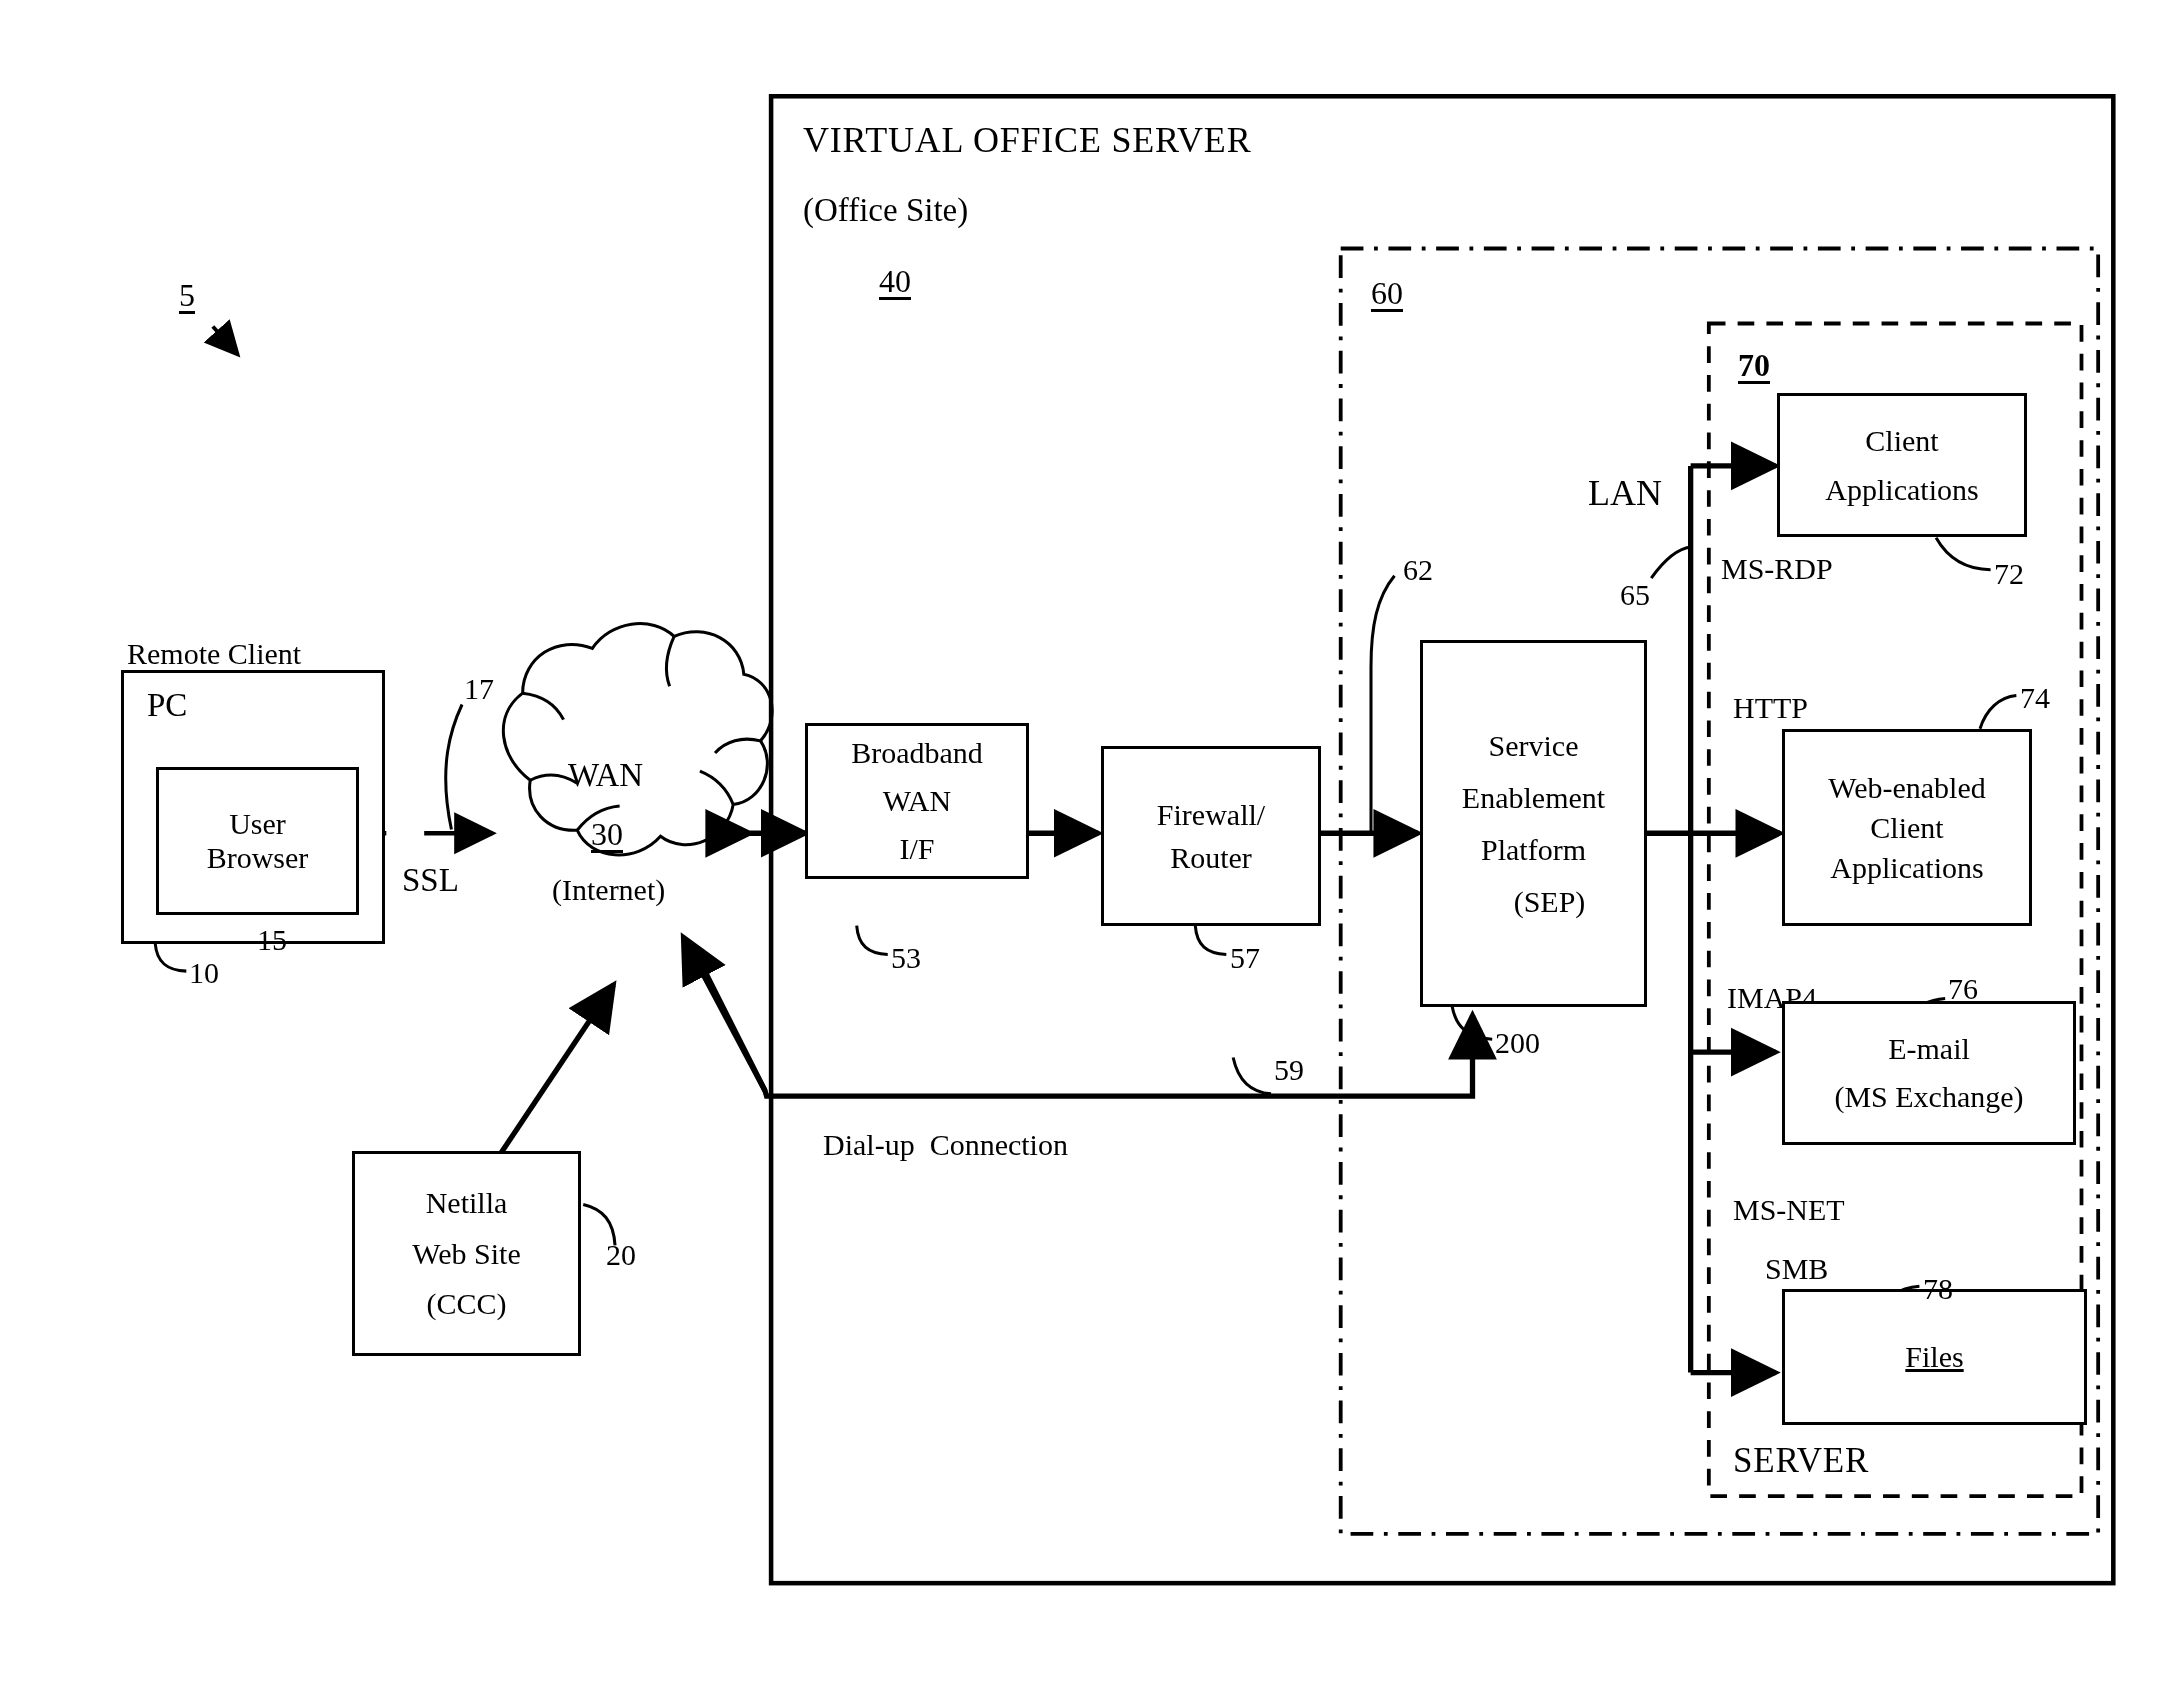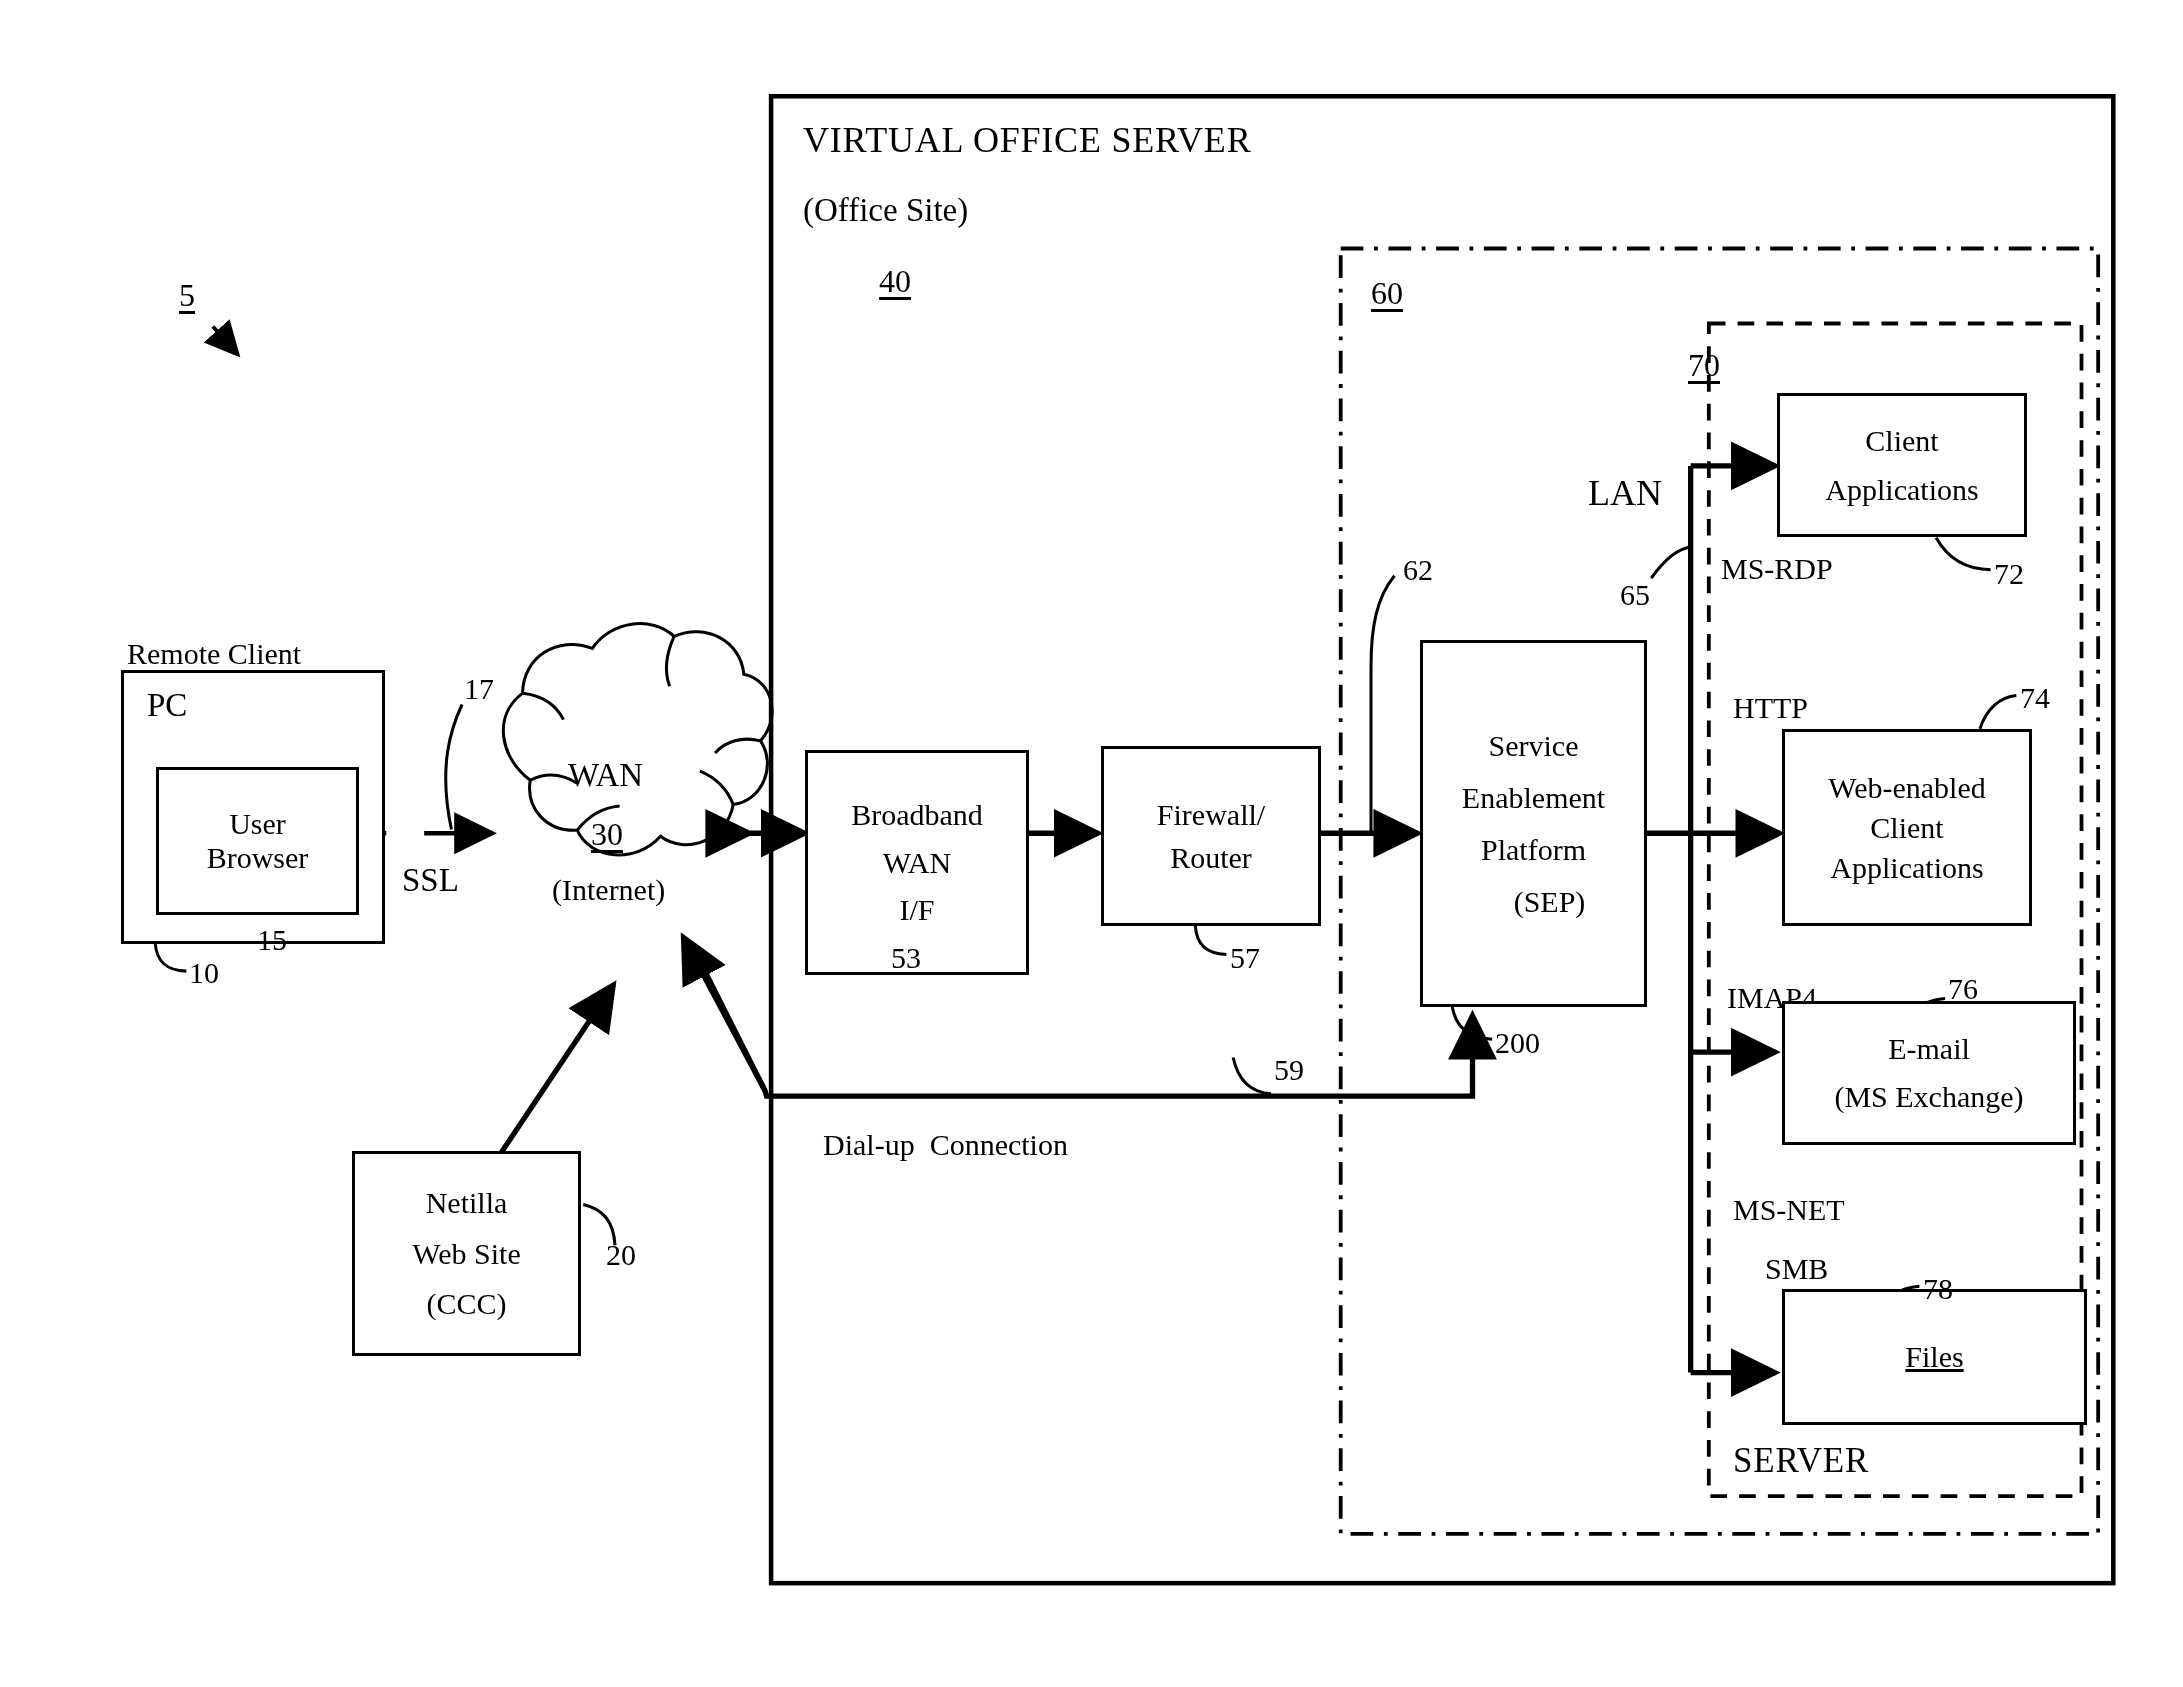--- a/index.html
+++ b/index.html
@@ -127,23 +127,23 @@
     <div class="boxtxt">Netilla</div>
     <div class="boxtxt" style="margin-top:16.7px;">Web Site</div>
     <div class="boxtxt" style="margin-top:16.7px;">(CCC)</div>
   </div>
   <div class="lbl ref" style="left:606px;top:1236px;">20</div>
 
   <div class="lbl" style="left:803px;top:117px;font-size:36px;letter-spacing:0.8px;">VIRTUAL OFFICE SERVER</div>
   <div class="lbl t44" style="left:803px;top:189px;">(Office Site)</div>
   <div class="lbl refu" style="left:879px;top:261px;">40</div>
   <div class="lbl refu" style="left:1371px;top:273px;">60</div>
-  <div class="lbl refu" style="left:1688px;top:345px;">70</div>
-
-  <div class="nodebox ctr" style="left:805px;top:750px;width:224px;height:225px;">
+  <div class="lbl refu" style="left:1738px;top:345px;font-weight:bold;">70</div>
+
+  <div class="nodebox ctr" style="left:805px;top:723px;width:224px;height:156px;">
     <div class="boxtxt">Broadband</div>
     <div class="boxtxt" style="margin-top:13.6px;">WAN</div>
     <div class="boxtxt" style="margin-top:13.6px;">I/F</div>
   </div>
   <div class="lbl ref" style="left:891px;top:939px;">53</div>
 
   <div class="nodebox ctr" style="left:1101px;top:746px;width:220px;height:180px;">
     <div class="boxtxt">Firewall/</div>
     <div class="boxtxt" style="margin-top:9px;">Router</div>
   </div>

